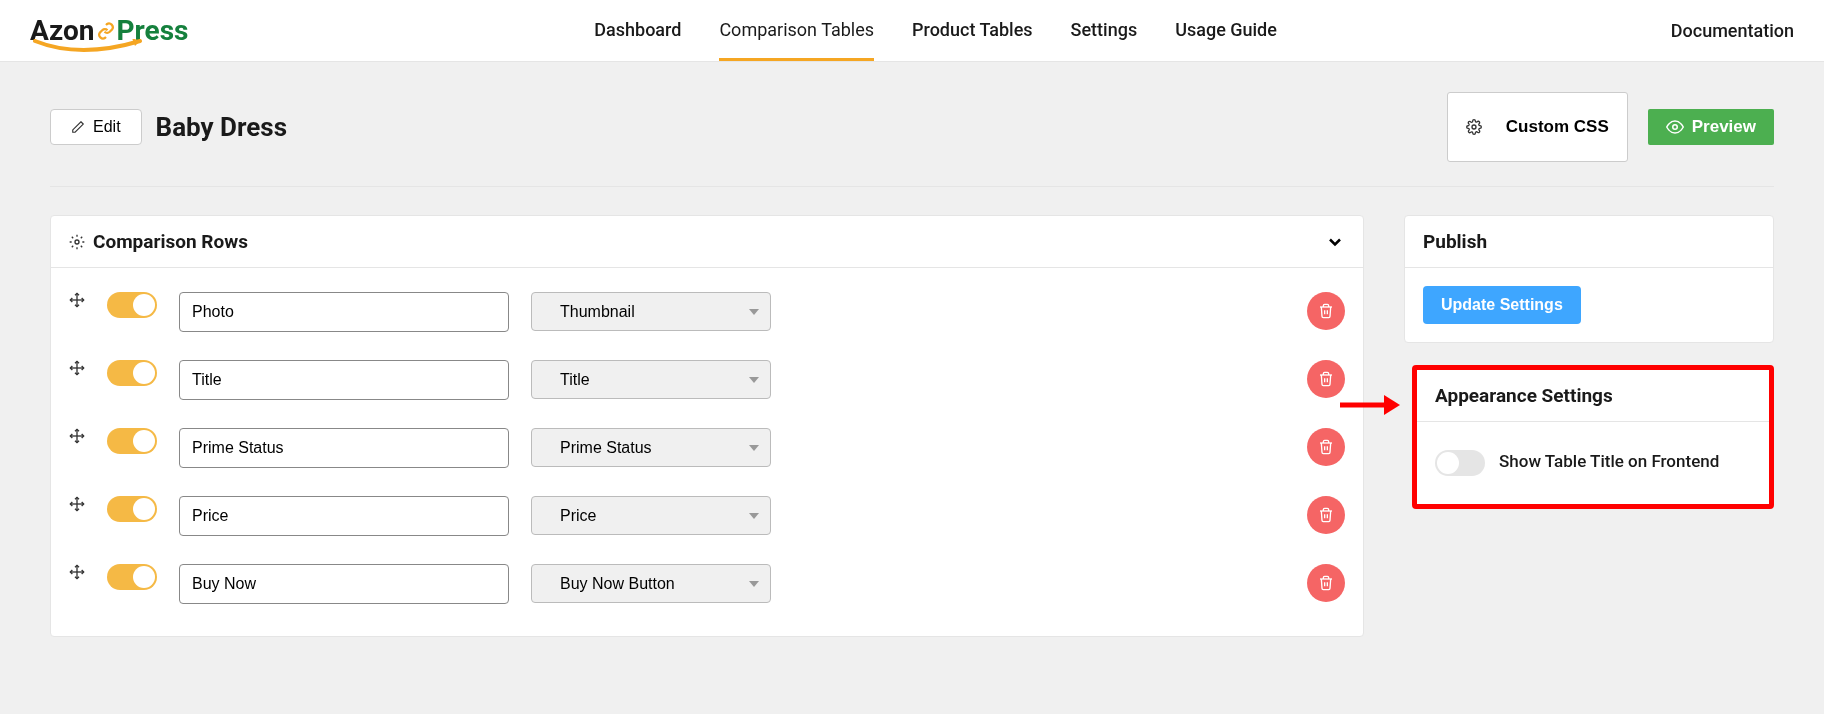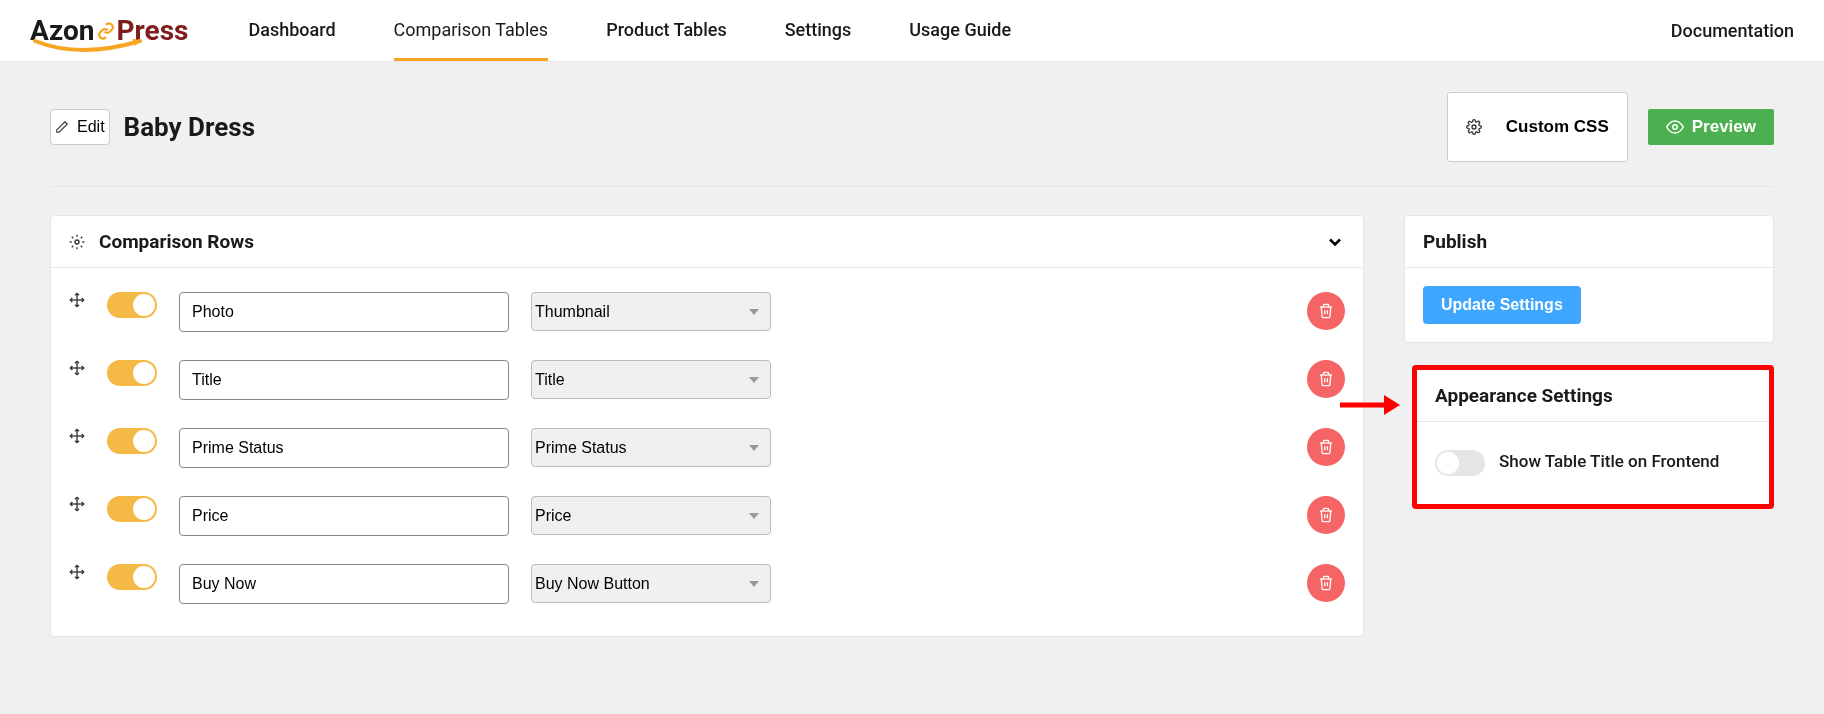--- a/index.html
+++ b/index.html
@@ -3,54 +3,54 @@
 <meta charset="utf-8">
 <style>
 * { box-sizing: border-box; margin: 0; padding: 0; }
 body { font-family: -apple-system, BlinkMacSystemFont, "Segoe UI", Roboto, sans-serif; background: #f0f0f0; color: #1a1a1a; }
 
 
 .top-header { background: #fff; border-bottom: 1px solid #e5e5e5; display: flex; align-items: center; padding: 0 30px; height: 62px; }
 .logo { display: flex; align-items: baseline; font-size: 28px; font-weight: 700; margin-right: 60px; }
 .logo-azon { color: #1a1a1a; }
 .logo-icon { color: #f5a623; font-size: 18px; margin: 0 2px; }
-.logo-press { color: #7f1d1d; }
+.logo-press { color: #15803d; }
 .logo-wrap { position: relative; display: inline-block; }
 .swoosh { position: absolute; left: 0; bottom: -10px; width: 100px; }
 .swoosh svg { display: block; }
 
-.nav { display: flex; gap: 58px; flex: 1; }
+.nav { display: flex; gap: 38px; flex: 1; justify-content: center; }
 .nav-item { font-size: 18px; color: #1a1a1a; padding: 18px 0; cursor: pointer; border-bottom: 3px solid transparent; font-weight: 500; }
 .nav-item.active { border-bottom: 3px solid #f5a623; font-weight: 400; }
 .doc-link { font-size: 18px; color: #1a1a1a; cursor: pointer; font-weight: 500; margin-left: 48px; }
 
 
 .page-area { padding: 30px 50px; }
 .page-header { display: flex; align-items: center; gap: 14px; padding-bottom: 24px; border-bottom: 1px solid #e5e5e5; }
-.edit-btn { background: #fff; border: 1px solid #ccc; border-radius: 4px; padding: 8px 4px; font-size: 16px; cursor: pointer; display: inline-flex; align-items: center; gap: 8px; }
+.edit-btn { background: #fff; border: 1px solid #ccc; border-radius: 4px; padding: 8px 20px; font-size: 16px; cursor: pointer; display: inline-flex; align-items: center; gap: 8px; }
 .page-title { font-size: 26px; font-weight: 700; flex: 1; }
 .custom-css-btn { background: #fff; border: 1px solid #ccc; border-radius: 3px; padding: 24px 18px; font-size: 17px; font-weight: 600; cursor: pointer; display: inline-flex; align-items: center; gap: 24px; }
 .preview-btn { background: #4caf50; color: #fff; border: none; padding: 8px 18px; font-size: 17px; font-weight: 600; cursor: pointer; display: inline-flex; align-items: center; gap: 8px; margin-left: 6px; border-radius: 2px;}
 
 
 .content-flex { display: flex; gap: 40px; margin-top: 28px; align-items: flex-start; }
 .left-panel { flex: 1; background: #fff; border: 1px solid #e5e5e5; border-radius: 4px; }
-.panel-header { display: flex; align-items: center; gap: 14px; padding: 14px 18px; font-size: 19px; font-weight: 700; border-bottom: 1px solid #e5e5e5; justify-content: center; }
+.panel-header { display: flex; align-items: center; gap: 8px; padding: 14px 18px; font-size: 19px; font-weight: 700; border-bottom: 1px solid #e5e5e5; justify-content: center; }
 .panel-header .spacer { flex: 1; }
 .chev { font-size: 18px; cursor: pointer; }
 
 .rows-body { padding: 10px 18px 18px; }
 .row { display: flex; gap: 22px; padding: 14px 0; }
 .drag { cursor: grab; color: #333; display: inline-flex; }
 .toggle-on { width: 50px; height: 26px; background: #f5b945; border-radius: 13px; position: relative; cursor: pointer; flex-shrink: 0; }
 .toggle-on::after { content: ""; position: absolute; right: 2px; top: 2px; width: 22px; height: 22px; background: #fff; border-radius: 50%; }
 .toggle-off { width: 50px; height: 26px; background: #e5e5e5; border-radius: 13px; position: relative; cursor: pointer; flex-shrink: 0; }
 .toggle-off::after { content: ""; position: absolute; left: 2px; top: 2px; width: 22px; height: 22px; background: #fff; border-radius: 50%; }
 .row-input { width: 330px; padding: 10px 12px; border: 1px solid #888; border-radius: 4px; font-size: 16px; background: #fff; }
-.row-select { width: 240px; padding: 10px 3px; border: 1px solid #bbb; border-radius: 4px; font-size: 16px; background: #f0f0f0; appearance: none; position: relative; }
+.row-select { width: 240px; padding: 10px 28px; border: 1px solid #bbb; border-radius: 4px; font-size: 16px; background: #f0f0f0; appearance: none; position: relative; }
 .select-wrap { position: relative; width: 240px; }
 .select-wrap::after { content: ""; position: absolute; right: 12px; top: 50%; transform: translateY(-50%); width: 0; height: 0; border-left: 5px solid transparent; border-right: 5px solid transparent; border-top: 6px solid #999; pointer-events: none; }
 .row-spacer { flex: 1; }
 .del-btn { width: 38px; height: 38px; border-radius: 50%; background: #f56565; border: none; cursor: pointer; display: inline-flex; align-items: center; justify-content: center; color: #fff; }
 
 
 .right-col { width: 370px; display: flex; flex-direction: column; gap: 22px; position: relative; }
 .card { background: #fff; border: 1px solid #e5e5e5; border-radius: 4px; position: relative; }
 .card-header { padding: 14px 18px; font-size: 19px; font-weight: 700; border-bottom: 1px solid #e5e5e5; }
 .card-body { padding: 18px; }

